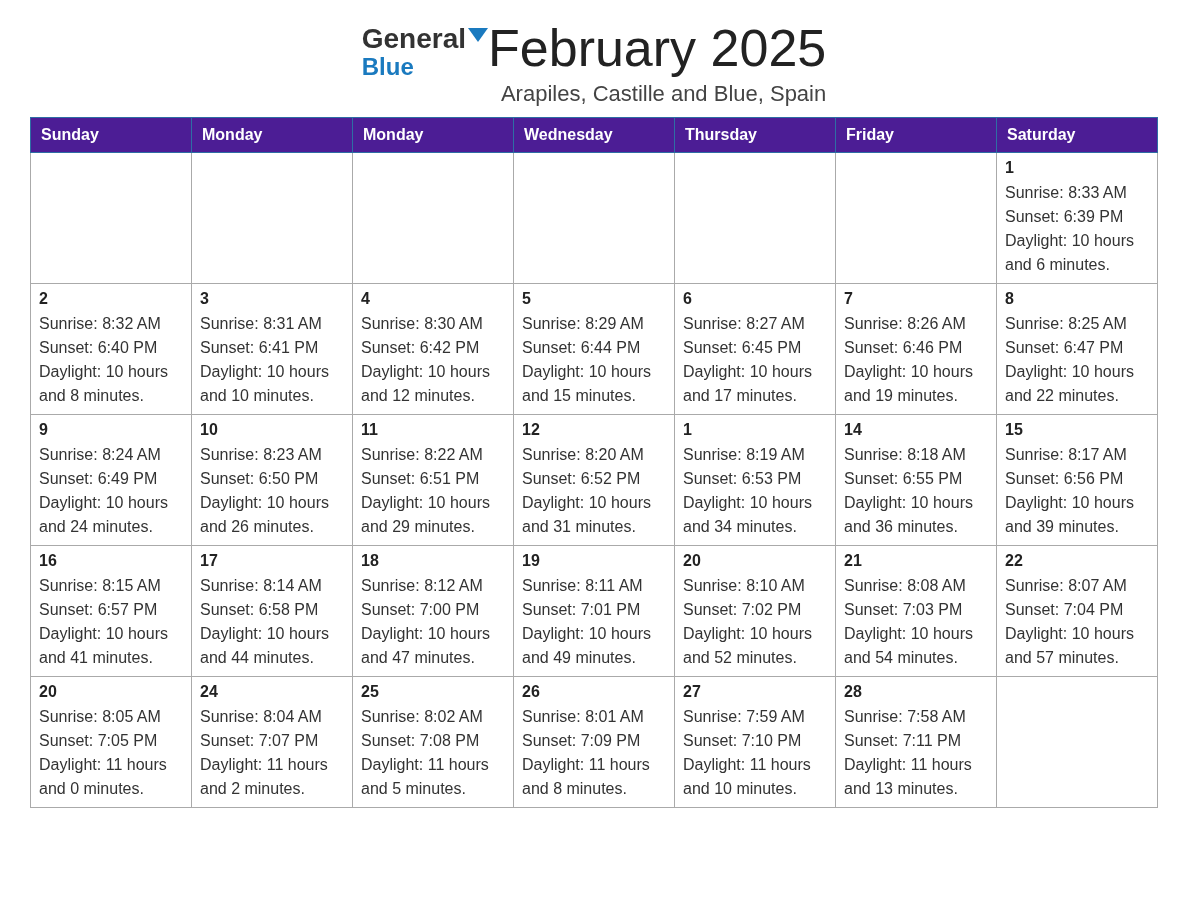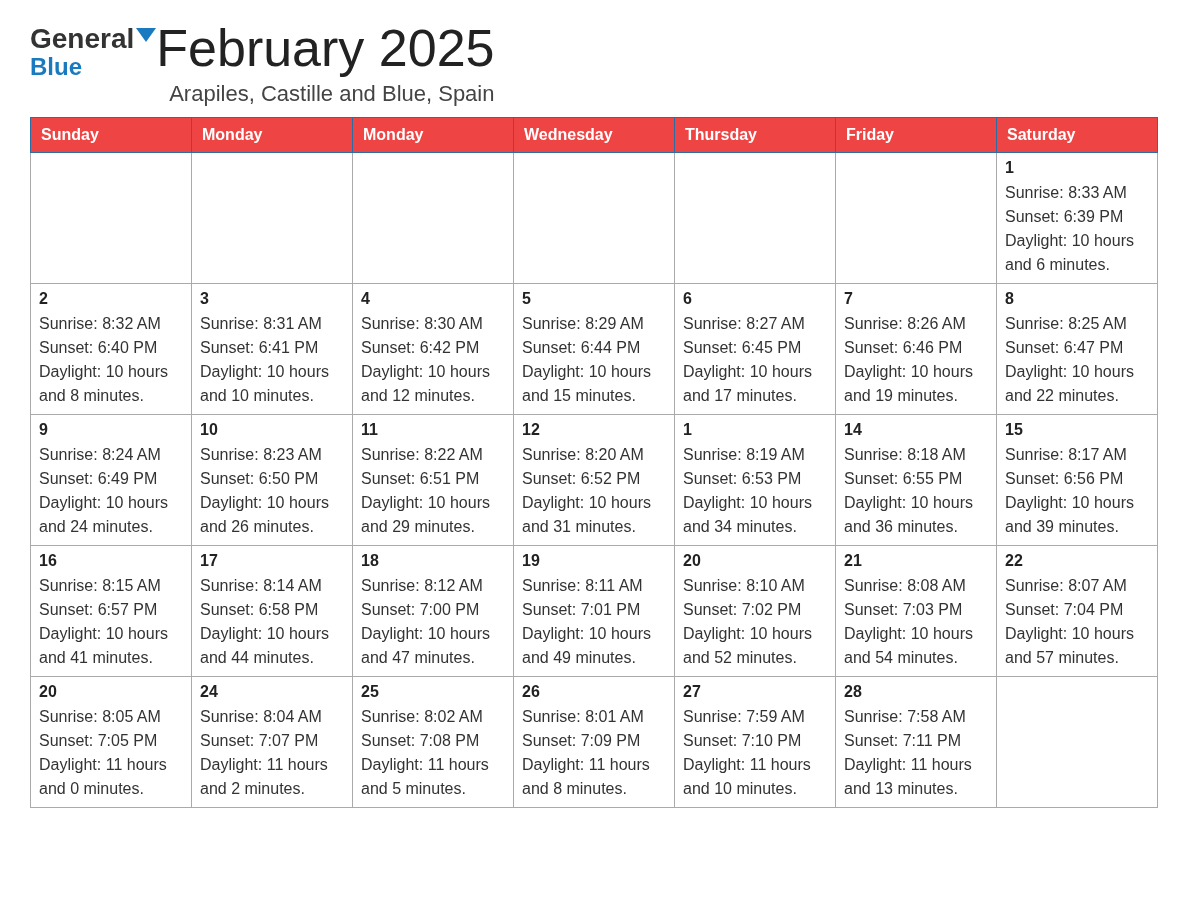--- a/index.html
+++ b/index.html
@@ -5,21 +5,21 @@
     * { box-sizing: border-box; margin: 0; padding: 0; }
     body {
       font-family: Arial, sans-serif;
       background: #fff;
       padding: 20px 30px;
       width: 1188px;
       min-height: 918px;
     }
     .header-area {
       display: flex;
-      justify-content: flex-start;
+      justify-content: center;
       align-items: flex-start;
       margin-bottom: 10px;
     }
     .logo {
       display: flex;
       flex-direction: column;
       align-items: flex-start;
       padding-top: 5px;
     }
     .logo-text {
@@ -58,21 +58,21 @@
       font-size: 22px;
       color: #444;
       margin-top: 4px;
     }
     .calendar-table {
       width: 100%;
       border-collapse: collapse;
       margin-top: 8px;
     }
     .calendar-table thead tr th {
-      background-color: #ef4444;
+      background-color: #4c1d95;
       color: #fff;
       font-size: 16px;
       font-weight: bold;
       padding: 8px 10px;
       text-align: left;
       border: 1px solid #2e6da4;
     }
     .calendar-table tbody tr td {
       vertical-align: top;
       border: 1px solid #aaa;

